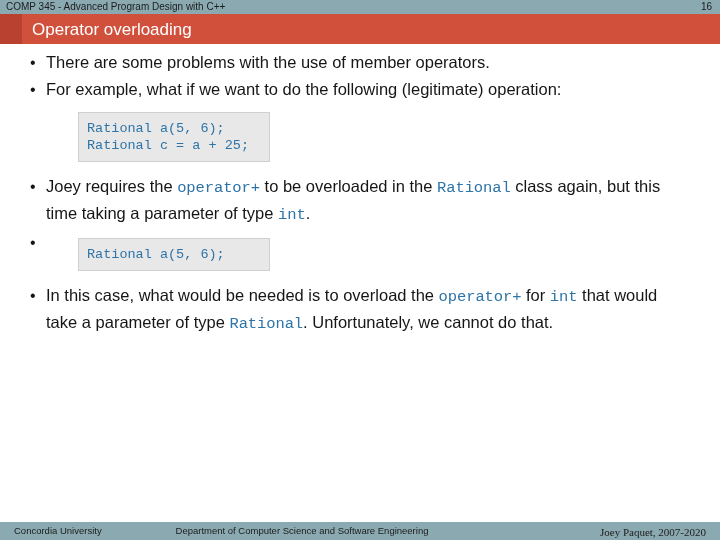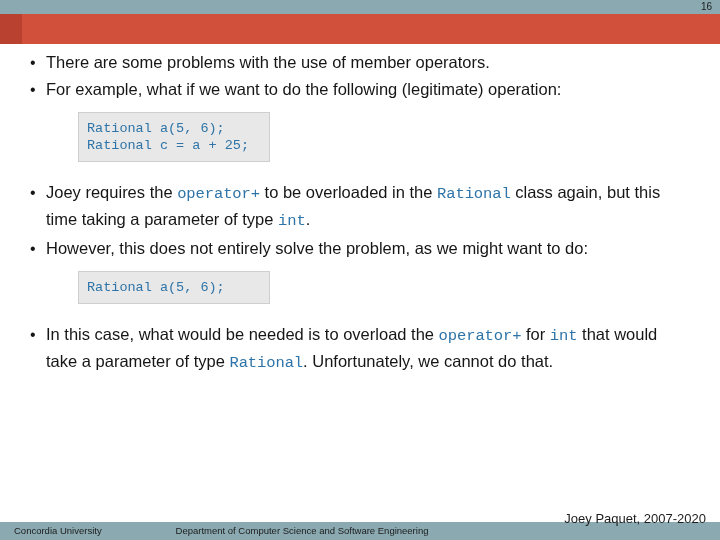--- a/index.html
+++ b/index.html
@@ -100,21 +100,21 @@
   .mono {
     font-family: "Liberation Mono", "DejaVu Sans Mono", monospace;
     font-size: 15.5px;
     color: #2e74a8;
     letter-spacing: -0.1px;
     margin-top: 30px;
   }
   
   .code-block {
     position: relative;
-    margin: 10px 0 18px 78px;
+    margin: 10px 0 12px 78px;
     width: 192px;
     background: #e8e8e8;
     border: 1px solid #cfcfcf;
     padding: 7px 8px 7px 8px;
     box-sizing: border-box;
   }
   .code-line {
     font-family: "Liberation Mono", "DejaVu Sans Mono", monospace;
     font-size: 13.5px;
     color: #2e74a8;
@@ -146,38 +146,41 @@
     left: 0;
     width: 604px;
     text-align: center;
     font-size: 9.5px;
     color: #1c1c1c;
     line-height: 16px;
     white-space: nowrap;
   }
   .footer-right {
     position: absolute;
-    bottom: 13px;
+    bottom: 0;
     right: 14px;
-    font-size: 13px;
+    font-size: 11px;
     color: #1c1c1c;
     line-height: 16px;
     white-space: nowrap;
+    font-family: Liberation Serif, serif;
   }
 </style>
 </head>
 <body>
 
 <div class="slide">
 
   <div class="header-bar"></div>
+  <div class="header-course">COMP 345 - Advanced Program Design with C++</div>
   <div class="header-page">16</div>
 
   <div class="title-band"></div>
   <div class="title-accent"></div>
+  <div class="title-text">Operator overloading</div>
 
   <div class="body">
 
     <div class="bullet">
       <span class="dot">•</span>
       <span>There are some problems with the use of member operators.</span>
     </div>
 
     <div class="bullet">
       <span class="dot">•</span>
@@ -189,21 +192,20 @@
       <div class="code-line">Rational c = a + 25;</div>
     </div>
 
     <div class="bullet">
       <span class="dot">•</span>
       <span>Joey requires the </span><span class="mono">operator+</span><span> to be overloaded in the </span><span class="mono">Rational</span><span> class again, but this time taking a parameter of type </span><span class="mono">int</span><span>.</span>
     </div>
 
     <div class="bullet">
       <span class="dot">•</span>
-      <span>However, this does not entirely solve the problem, as we might want to do:</span>
     </div>
 
     <div class="code-block">
       <div class="code-line">Rational a(5, 6);</div>
     </div>
 
     <div class="bullet">
       <span class="dot">•</span>
       <span>In this case, what would be needed is to overload the </span><span class="mono">operator+</span><span> for </span><span class="mono">int</span><span> that would take a parameter of type </span><span class="mono">Rational</span><span>. Unfortunately, we cannot do that.</span>
     </div>

